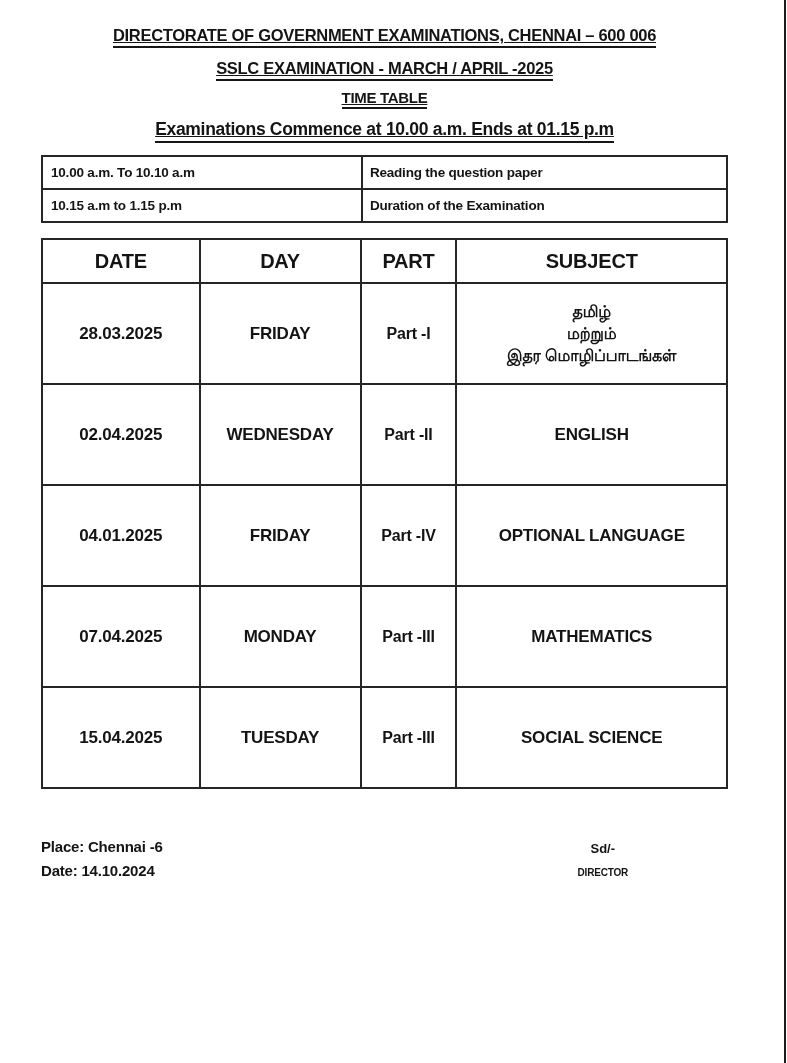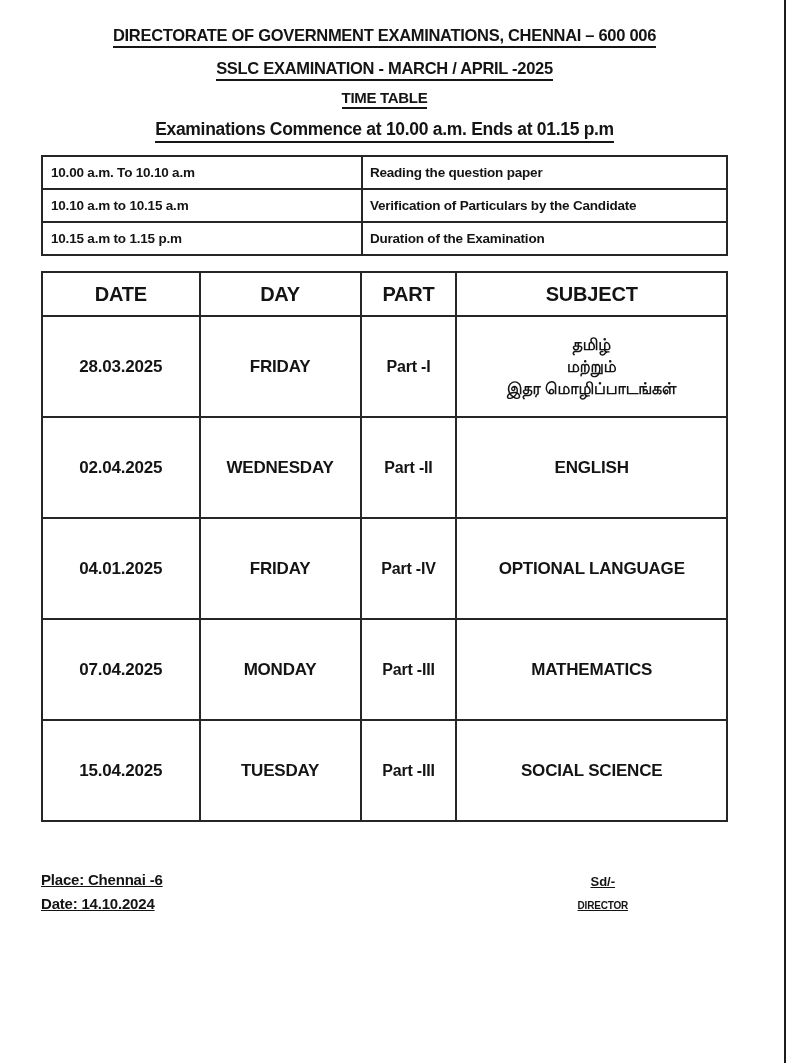--- a/index.html
+++ b/index.html
@@ -24,20 +24,21 @@
   }
   .center { text-align: center; }
   .hdr {
     font-weight: bold;
     letter-spacing: -0.3px;
   }
   .underlined {
     display: inline-block;
     border-bottom: 2.5px solid #161616;
     padding-bottom: 1px;
+    text-decoration: underline;
   }
   .title-line   { margin-top: 26px;  font-size: 16.5px; }
   .subtitle-line{ margin-top: 11px;  font-size: 16.5px; }
   .tt-line      { margin-top: 8px;  font-size: 15px; }
   .commence-line{ margin-top: 10px;  font-size: 17.5px; }
 
   table { border-collapse: collapse; width: 100%; }
 
   
   .session-table {
@@ -81,21 +82,20 @@
     font-size: 16px;
     line-height: 22px;
   }
 
   
   .footer {
     margin-top: 46px;
     display: flex;
     justify-content: space-between;
     align-items: flex-start;
-    text-decoration: underline;
   }
   .footer-left {
     font-size: 15px;
     font-weight: bold;
     line-height: 24px;
     letter-spacing: -0.2px;
   }
   .footer-right {
     text-align: center;
     margin-right: 100px;
@@ -133,24 +133,20 @@
 
   <div class="center commence-line">
     <span class="hdr underlined">Examinations Commence at 10.00 a.m. Ends at 01.15 p.m</span>
   </div>
 
   <table class="session-table">
     <tbody>
       <tr>
         <td class="time-col">10.00 a.m. To 10.10 a.m</td>
         <td>Reading the question paper</td>
-      </tr>
-      <tr>
-        <td class="time-col">10.10 a.m to 10.15 a.m</td>
-        <td>Verification of Particulars by the Candidate</td>
       </tr>
       <tr>
         <td class="time-col">10.15 a.m to 1.15 p.m</td>
         <td>Duration of the Examination</td>
       </tr>
     </tbody>
   </table>
 
   <table class="main-table">
     <colgroup>

